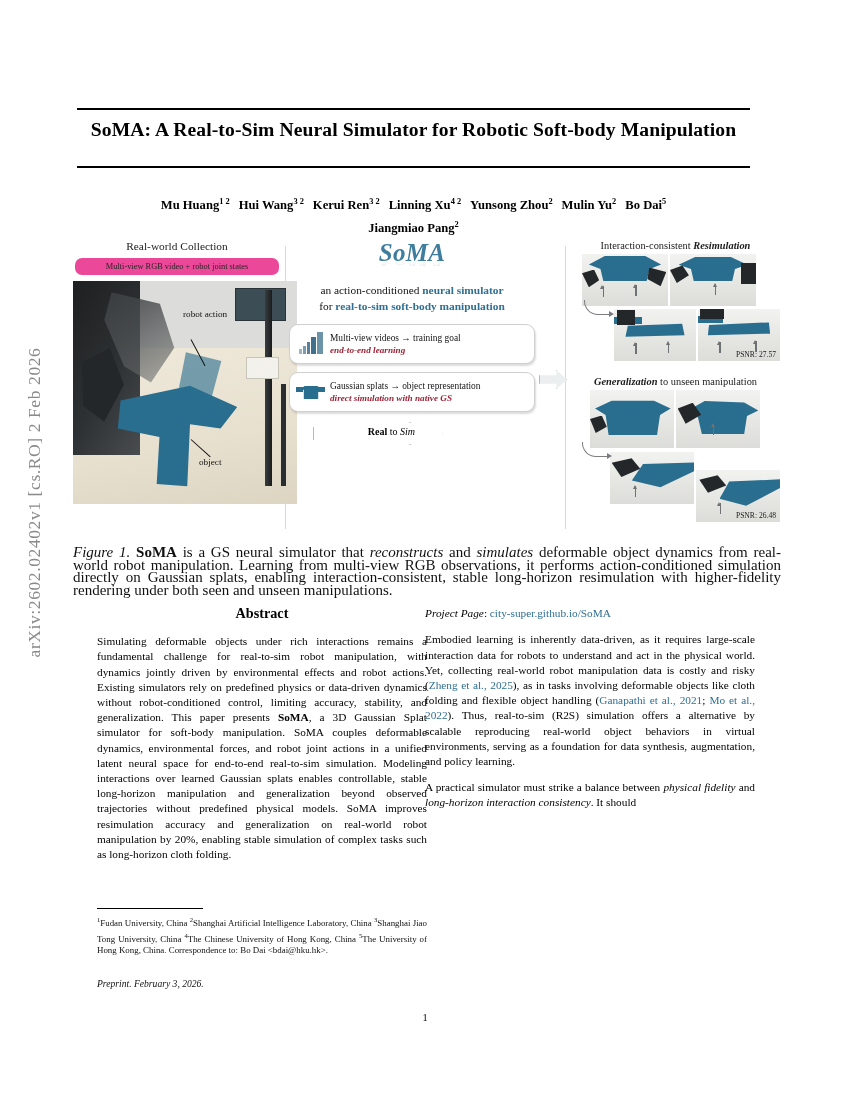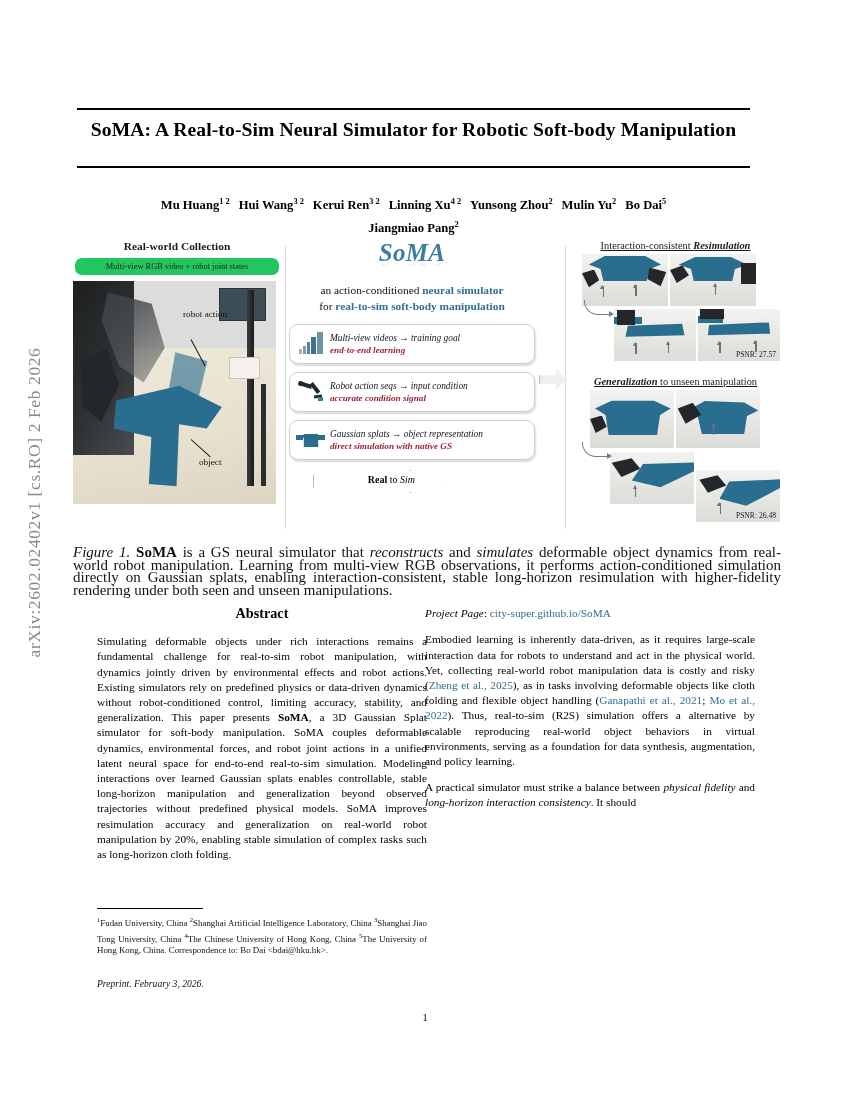--- a/index.html
+++ b/index.html
@@ -33,29 +33,30 @@
   .authors sup{font-weight:bold;font-size:8.4px;vertical-align:super;}
   .auth-sp{display:inline-block;width:9px;}
 
   
   .fig{position:absolute;left:73px;top:240px;width:708px;height:295px;}
   .fig-col-divider{position:absolute;top:6px;width:1px;height:283px;background:#d8d8d8;}
 
   
   .p-left{position:absolute;left:0;top:0;width:208px;height:295px;}
   .panel-head{
-    text-align:center;font-size:11.4px;font-weight:bold;color:#1c1c1c;
+    text-align:center;font-size:11.4px;font-weight:normal;color:#1c1c1c;
   }
   .badge{
-    margin:6px 2px 0 2px;background:#22c55e;border-radius:7px;
+    margin:6px 2px 0 2px;background:#ec4899;border-radius:7px;
     font-size:8.4px;text-align:center;padding:4px 2px;color:#262626;
   }
   .photo{
     position:relative;margin-top:6px;width:203px;height:223px;overflow:hidden;
     background:#e9e4d8;
+    padding-left:21px;
   }
   .ph-wall{position:absolute;left:0;top:0;width:100%;height:38%;background:#dcdcda;}
   .ph-table{position:absolute;left:0;top:30%;width:100%;height:70%;
     background:linear-gradient(170deg,#efe9da 0%,#e7e0cf 60%,#ddd5c2 100%);}
   .ph-dark{position:absolute;left:0;top:0;width:30%;height:78%;
     background:linear-gradient(120deg,#1d1f20 0%,#2e3133 55%,#4a4d4f 100%);}
   .ph-arm{position:absolute;left:14%;top:5%;width:40%;height:52%;
     background:linear-gradient(150deg,rgba(60,63,66,.92),rgba(150,152,150,.45));
     clip-path:polygon(8% 0,62% 10%,78% 48%,52% 78%,22% 64%,0 24%);}
   .ph-arm2{position:absolute;left:4%;top:30%;width:26%;height:36%;
@@ -94,21 +95,21 @@
   .tagline{text-align:center;font-size:11.4px;line-height:15.5px;color:#111;margin-top:3px;}
   .tag-hi{color:#2f6f93;font-weight:bold;}
   .cards{margin-top:10px;}
   .card{
     position:relative;border:1px solid #cfcfcf;border-radius:9px;background:#fff;
     height:38px;margin-bottom:8px;box-shadow:1px 2px 2px rgba(0,0,0,.14);
     display:flex;align-items:center;padding:0 6px;
   }
   .card-ic{width:30px;height:28px;flex:0 0 30px;position:relative;margin-right:4px;}
   .card-tx{flex:1;}
-  .card-l1{font-size:9.4px;color:#151515;line-height:12px;font-style:italic;}
+  .card-l1{font-size:9.4px;color:#151515;line-height:12px;}
   .card-l2{font-size:9.2px;color:#9d2235;font-style:italic;font-weight:bold;line-height:12px;}
   
   .ic-bars i{position:absolute;bottom:4px;background:#5b7f96;width:3px;}
   .ic-bars .b1{left:3px;height:5px;background:#9fb4c2;}
   .ic-bars .b2{left:7px;height:8px;background:#7e9cb0;}
   .ic-bars .b3{left:11px;height:12px;background:#5b7f96;}
   .ic-bars .b4{left:15px;height:17px;width:5px;background:#41708c;}
   .ic-bars .b5{left:21px;height:22px;width:6px;background:#6c93a8;}
   
   .ic-arm .seg{position:absolute;background:#24282b;}
@@ -137,21 +138,21 @@
 
   
   .big-arrow{
     position:absolute;left:466px;top:130px;width:26px;height:17px;background:#eceff0;
     border:1px solid #b7bbbd;
     clip-path:polygon(0 28%,62% 28%,62% 0,100% 50%,62% 100%,62% 72%,0 72%);
   }
 
   
   .p-right{position:absolute;left:497px;top:0;width:211px;height:295px;}
-  .rp-head{font-size:10.4px;text-align:center;color:#1b1b1b;margin-bottom:3px;text-decoration:underline;}
+  .rp-head{font-size:10.4px;text-align:center;color:#1b1b1b;margin-bottom:3px;}
   .rp-head b{font-style:italic;font-weight:bold;}
   .tile{position:relative;overflow:hidden;background:#e8e8e6;}
   .t-bg{position:absolute;left:0;top:0;width:100%;height:100%;
     background:linear-gradient(180deg,#f2f2f0 0%,#e6e6e3 55%,#dcdcd8 100%);}
   .t-cloth{position:absolute;background:#2a6e8f;}
   .t-rob{position:absolute;background:#23272a;}
   .t-psnr{position:absolute;right:4px;bottom:2px;font-size:7.6px;color:#1a1a1a;}
   .t-arrow{position:absolute;width:1.3px;height:11px;background:#6d7174;}
   .t-arrow:before{content:"";position:absolute;left:-2.2px;top:-1px;
     border-left:2.6px solid transparent;border-right:2.6px solid transparent;
@@ -251,33 +252,20 @@
               <i class="b3"></i>
               <i class="b4"></i>
               <i class="b5"></i>
           </div>
           <div class="card-tx">
             <div class="card-l1">Multi-view videos → training goal</div>
             <div class="card-l2">end-to-end learning</div>
           </div>
         </div>
         <div class="card">
-          <div class="card-ic ic-arm">
-            <span class="seg base"></span>
-              <span class="seg s1"></span>
-              <span class="seg s2"></span>
-              <span class="seg s3"></span>
-              <span class="seg grip"></span>
-          </div>
-          <div class="card-tx">
-            <div class="card-l1">Robot action seqs → input condition</div>
-            <div class="card-l2">accurate condition signal</div>
-          </div>
-        </div>
-        <div class="card">
           <div class="card-ic ic-shirt">
             <span class="slv sl"></span>
               <span class="slv sr"></span>
               <span class="body"></span>
           </div>
           <div class="card-tx">
             <div class="card-l1">Gaussian splats → object representation</div>
             <div class="card-l2">direct simulation with native GS</div>
           </div>
         </div>

